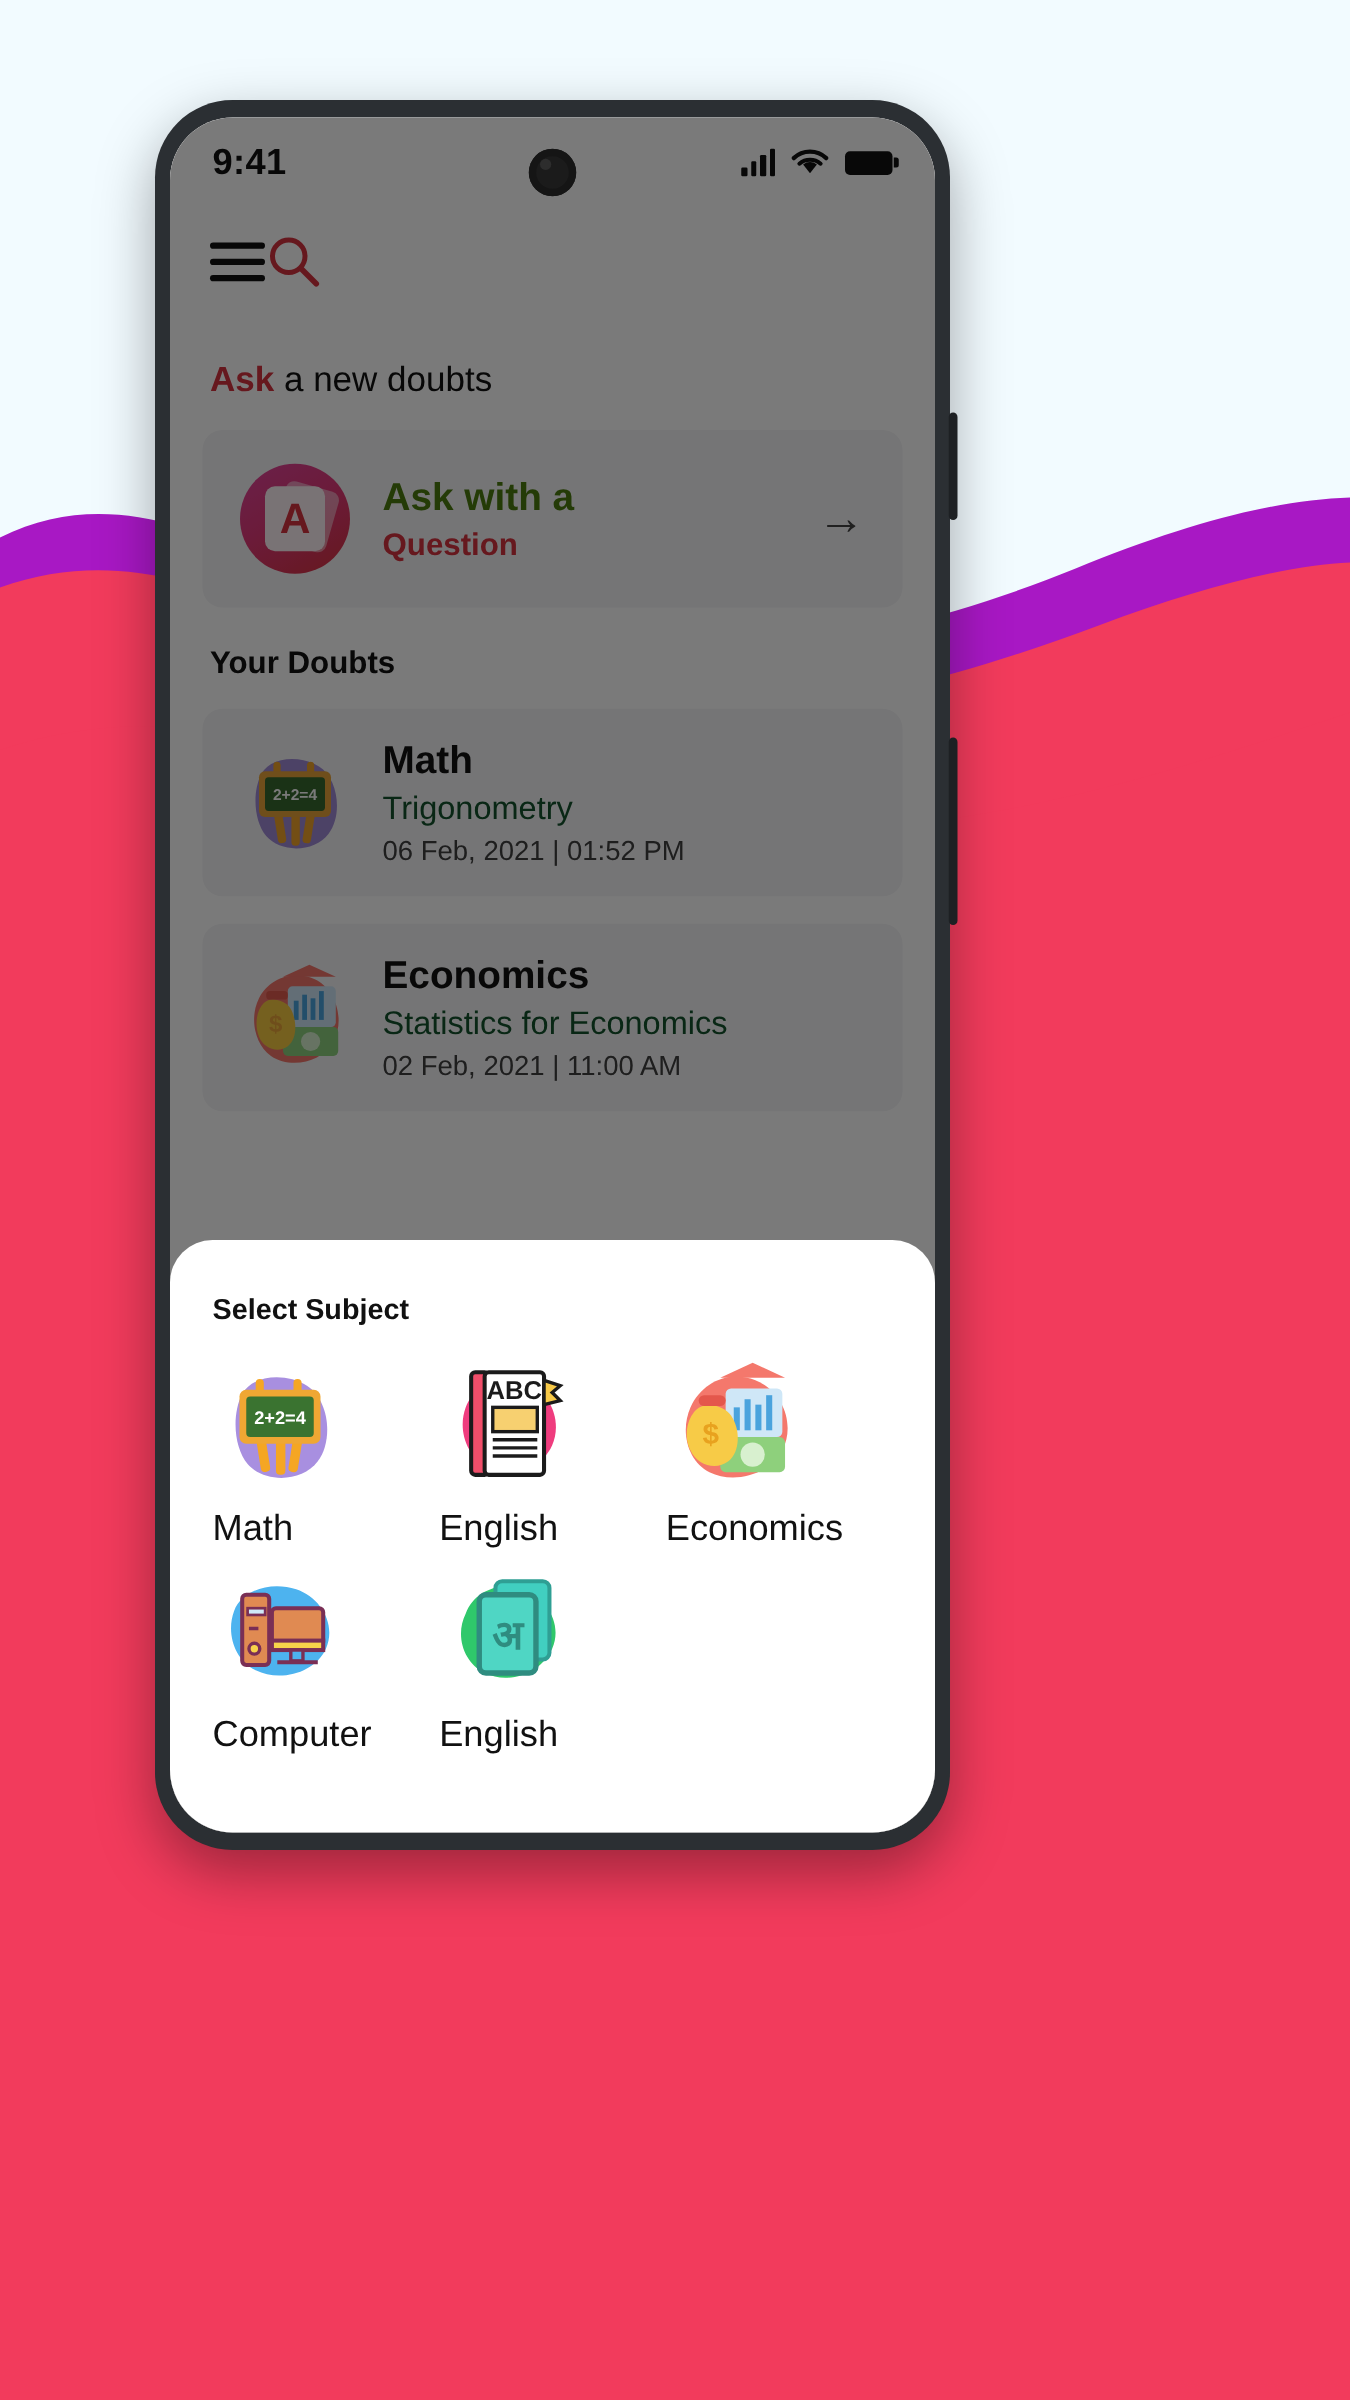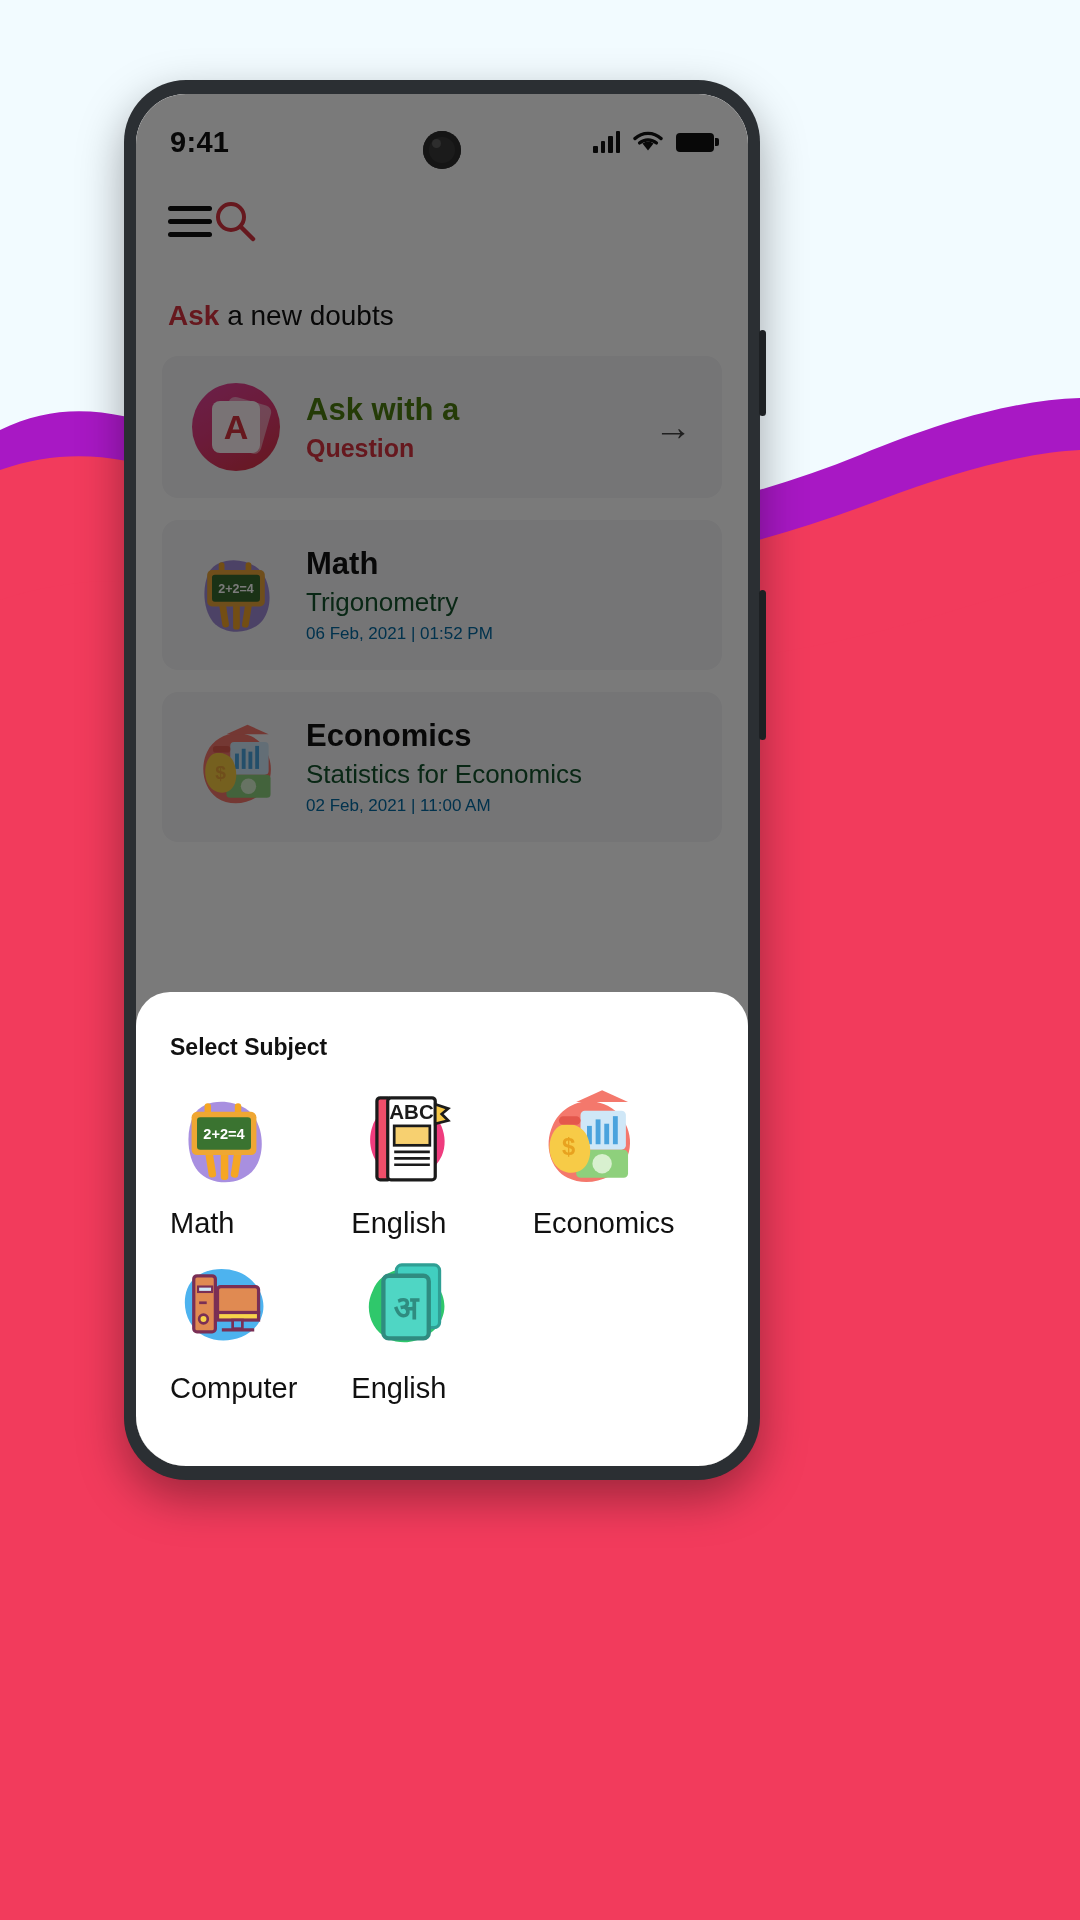--- a/index.html
+++ b/index.html
@@ -35,21 +35,21 @@
   
   .side-btn { position:absolute; right:-6px; width:7px; background:#1d2023; border-radius:4px; z-index:3; }
   #sb1 { top:250px; height:86px; }
   #sb2 { top:510px; height:150px; }
 
   
   #app-dim {
     position:absolute; inset:0;
     background:#ffffff;
   }
-  #app-content { position:absolute; inset:0;margin-top:12px; }
+  #app-content { position:absolute; inset:0; }
   #scrim { position:absolute; inset:0; background:rgba(0,0,0,.52); z-index:20; }
 
   
   #statusbar {
     height:72px;
     display:flex; align-items:center;
     padding:0 34px;
     position:relative;
   }
   #clock { font-size:29px; font-weight:600; color:#111; letter-spacing:.3px; }
@@ -130,21 +130,21 @@
     border-radius:16px;
     height:150px;
     display:flex; align-items:center;
     padding:0 26px;
     cursor:pointer;
   }
   .doubt .ico { width:96px; height:96px; flex:0 0 auto; position:relative; }
   .doubt .txt { margin-left:22px; }
   .doubt .subject { font-size:31px; font-weight:700; color:#111; }
   .doubt .topic { font-size:26px; color:#14532d; margin-top:5px; }
-  .doubt .time { font-size:17px; color:#0369a1; margin-top:6px; }
+  .doubt .time { font-size:22px; color:#404040; margin-top:6px; }
 
   
   #home-ind {
     position:absolute; bottom:26px; left:50%; transform:translateX(-50%);
     width:110px; height:13px; border-radius:8px; background:#fff; z-index:25;
   }
 
   
   #sheet {
     position:absolute; left:0; right:0; bottom:0;
@@ -221,20 +221,21 @@
             <div class="back-card"></div>
             <div class="front-card">A</div>
           </div>
           <div id="ask-text">
             <div id="ask-title">Ask with a</div>
             <div id="ask-sub">Question</div>
           </div>
           <div id="ask-arrow">→</div>
         </div>
 
+        <div class="sec-title bold">Your Doubts</div>
 
         <div class="doubt">
           <div class="ico">
             <svg viewBox="0 0 100 100" width="96" height="96">
               <path d="M22 26 C14 42 16 66 26 78 C38 92 66 92 78 76 C90 60 86 30 70 20 C54 10 30 12 22 26 Z" fill="#a08ad6"></path>
               <rect x="34" y="56" width="7" height="28" rx="3" fill="#f0a32a" transform="rotate(-9 37 70)"></rect>
               <rect x="58" y="56" width="7" height="28" rx="3" fill="#f0a32a" transform="rotate(9 61 70)"></rect>
               <rect x="47" y="58" width="7" height="28" rx="3" fill="#f0a32a"></rect>
               <rect x="32" y="16" width="6" height="12" rx="3" fill="#f0a32a"></rect>
               <rect x="60" y="16" width="6" height="12" rx="3" fill="#f0a32a"></rect>

